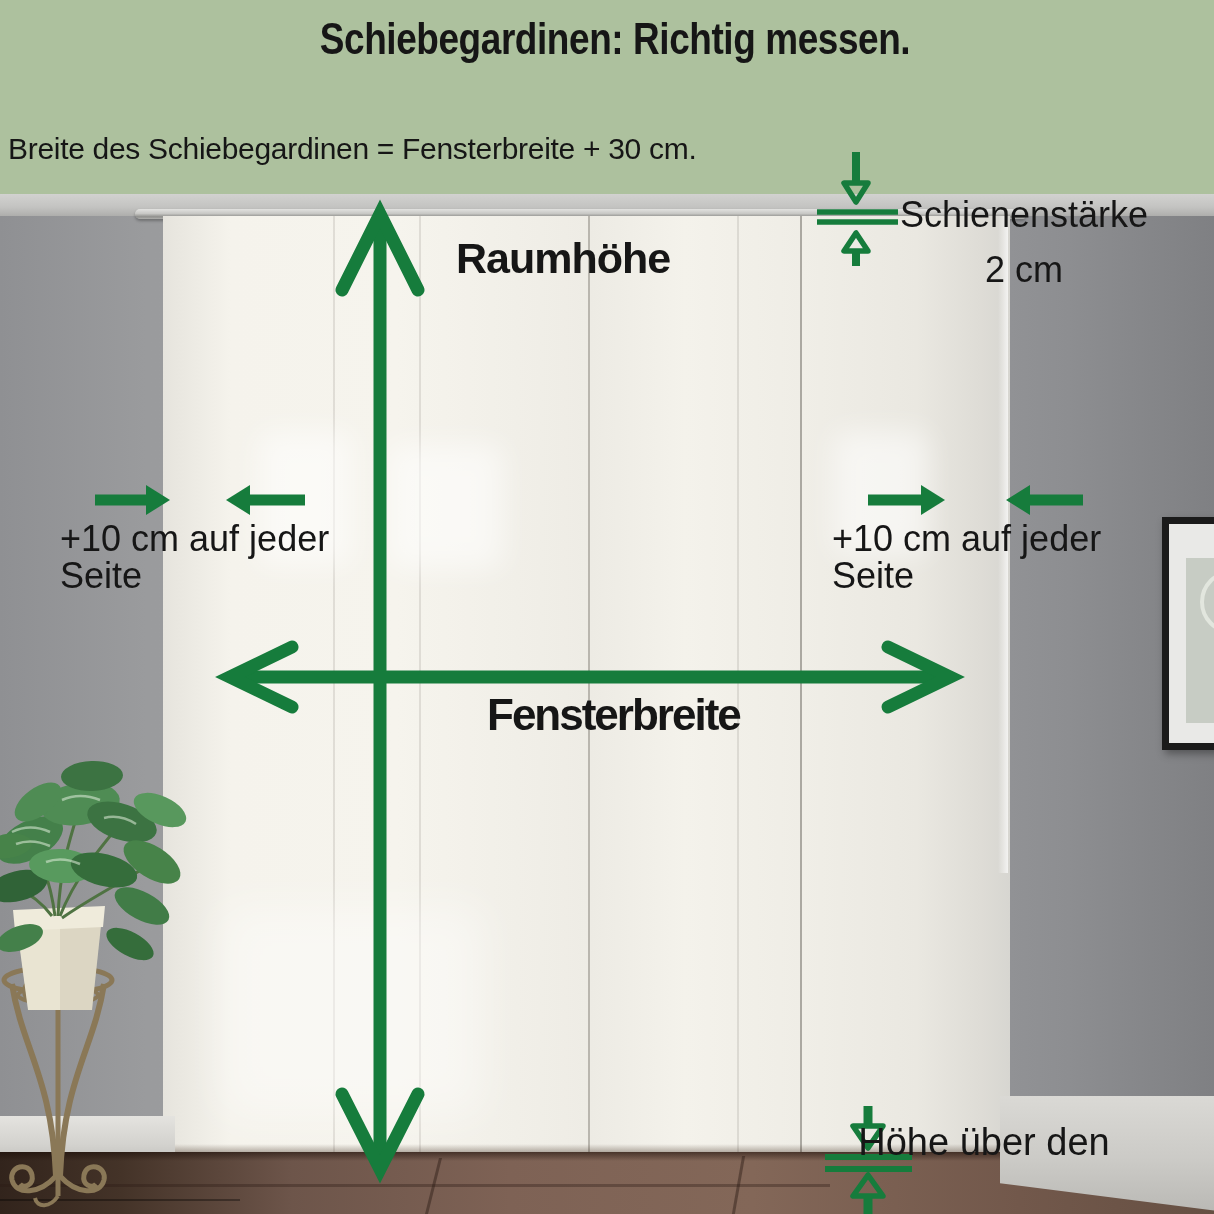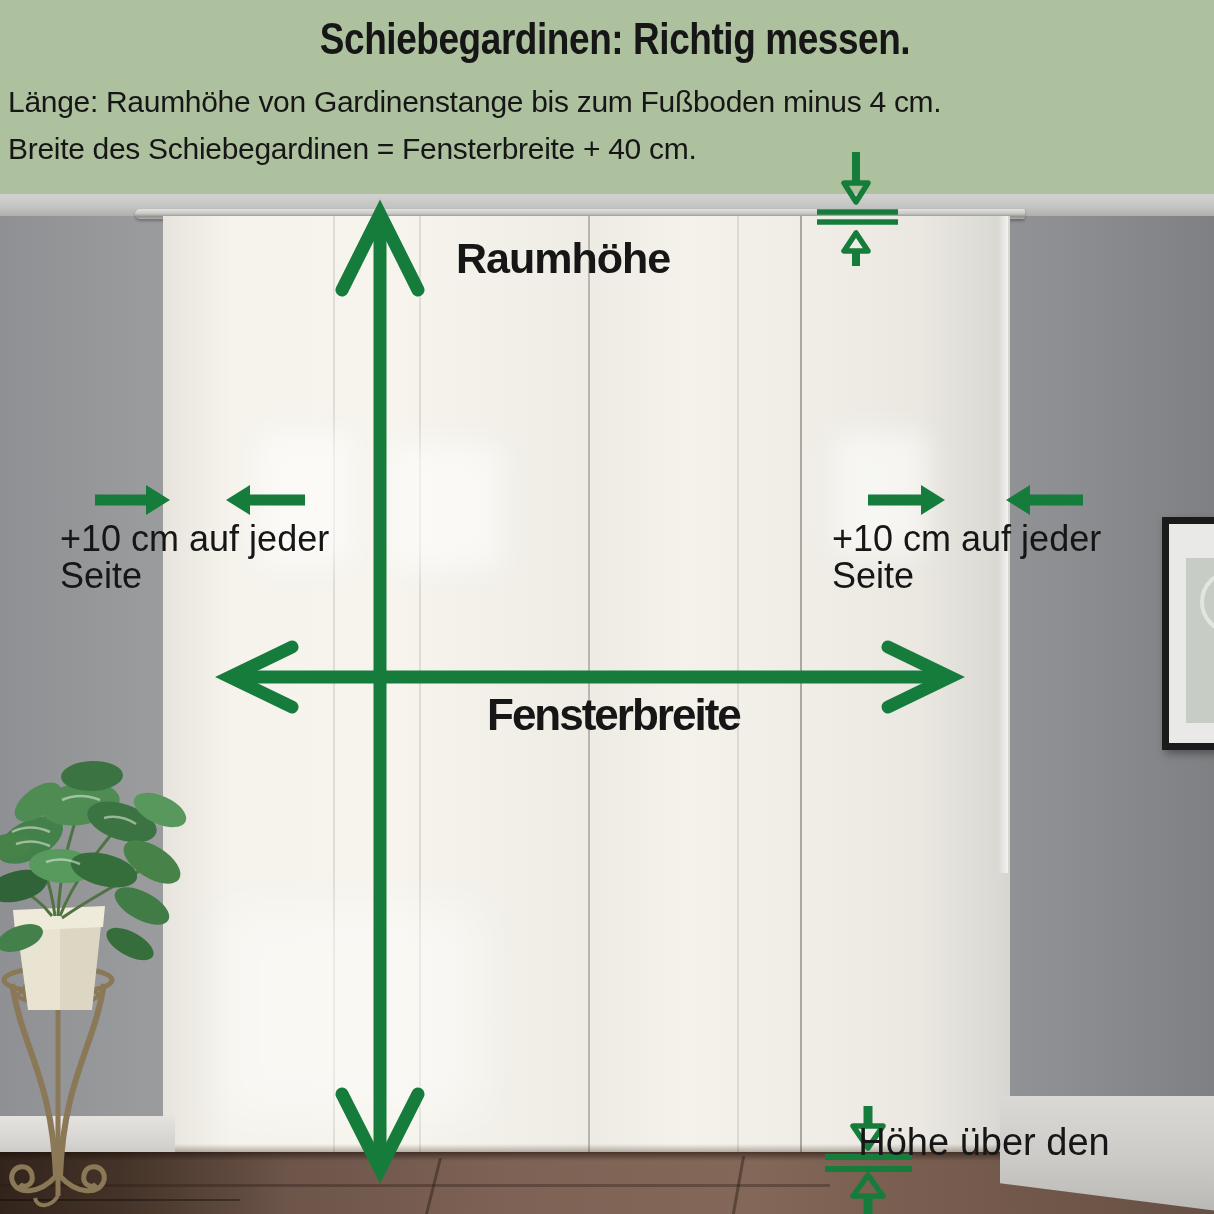--- a/index.html
+++ b/index.html
@@ -216,35 +216,38 @@
       <path class="gl" stroke-width="5.5" stroke-linejoin="round" d="M853,1126 L883,1126 L868,1148 Z"></path>
       <path class="gl" stroke-width="6" d="M825,1157 L912,1157"></path>
       <path class="gl" stroke-width="6" d="M825,1169 L912,1169"></path>
       <path class="gl" stroke-width="5.5" stroke-linejoin="round" d="M853,1196 L883,1196 L868,1175 Z"></path>
       <path class="gl" stroke-width="9" d="M868,1196 L868,1214"></path>
     </g>
   </svg>
 
   <div class="header">
     <div class="title">Schiebegardinen: Richtig messen.</div>
-    <div class="hline hline1">Länge: Raumhöhe von Gardinenstange bis zum Fußboden minus 4 cm.</div>
-    <div class="hline hline2">Breite des Schiebegardinen = Fensterbreite + 40 cm.</div>
+    <div class="hline hline2">Breite des Schiebegardinen = Fensterbreite + 30 cm.</div>
   </div>
 
   <div class="lbl lbl-raumhoehe">Raumhöhe</div>
   <div class="lbl lbl-fensterbreite">Fensterbreite</div>
 
   <div class="lbl lbl-two lbl-left-offset">
     <div class="l1">+10 cm auf jeder</div>
     <div class="l2">Seite</div>
   </div>
 
   <div class="lbl lbl-two lbl-right-offset">
     <div class="l1">+10 cm auf jeder</div>
     <div class="l2">Seite</div>
   </div>
 
+  <div class="lbl lbl-rail">
+    <div class="l1">Schienenstärke</div>
+    <div class="l2">2 cm</div>
+  </div>
 
   <div class="lbl lbl-floor">
     <div class="l1">Höhe über den</div>
   </div>
 
 </div>
 
 </body></html>

